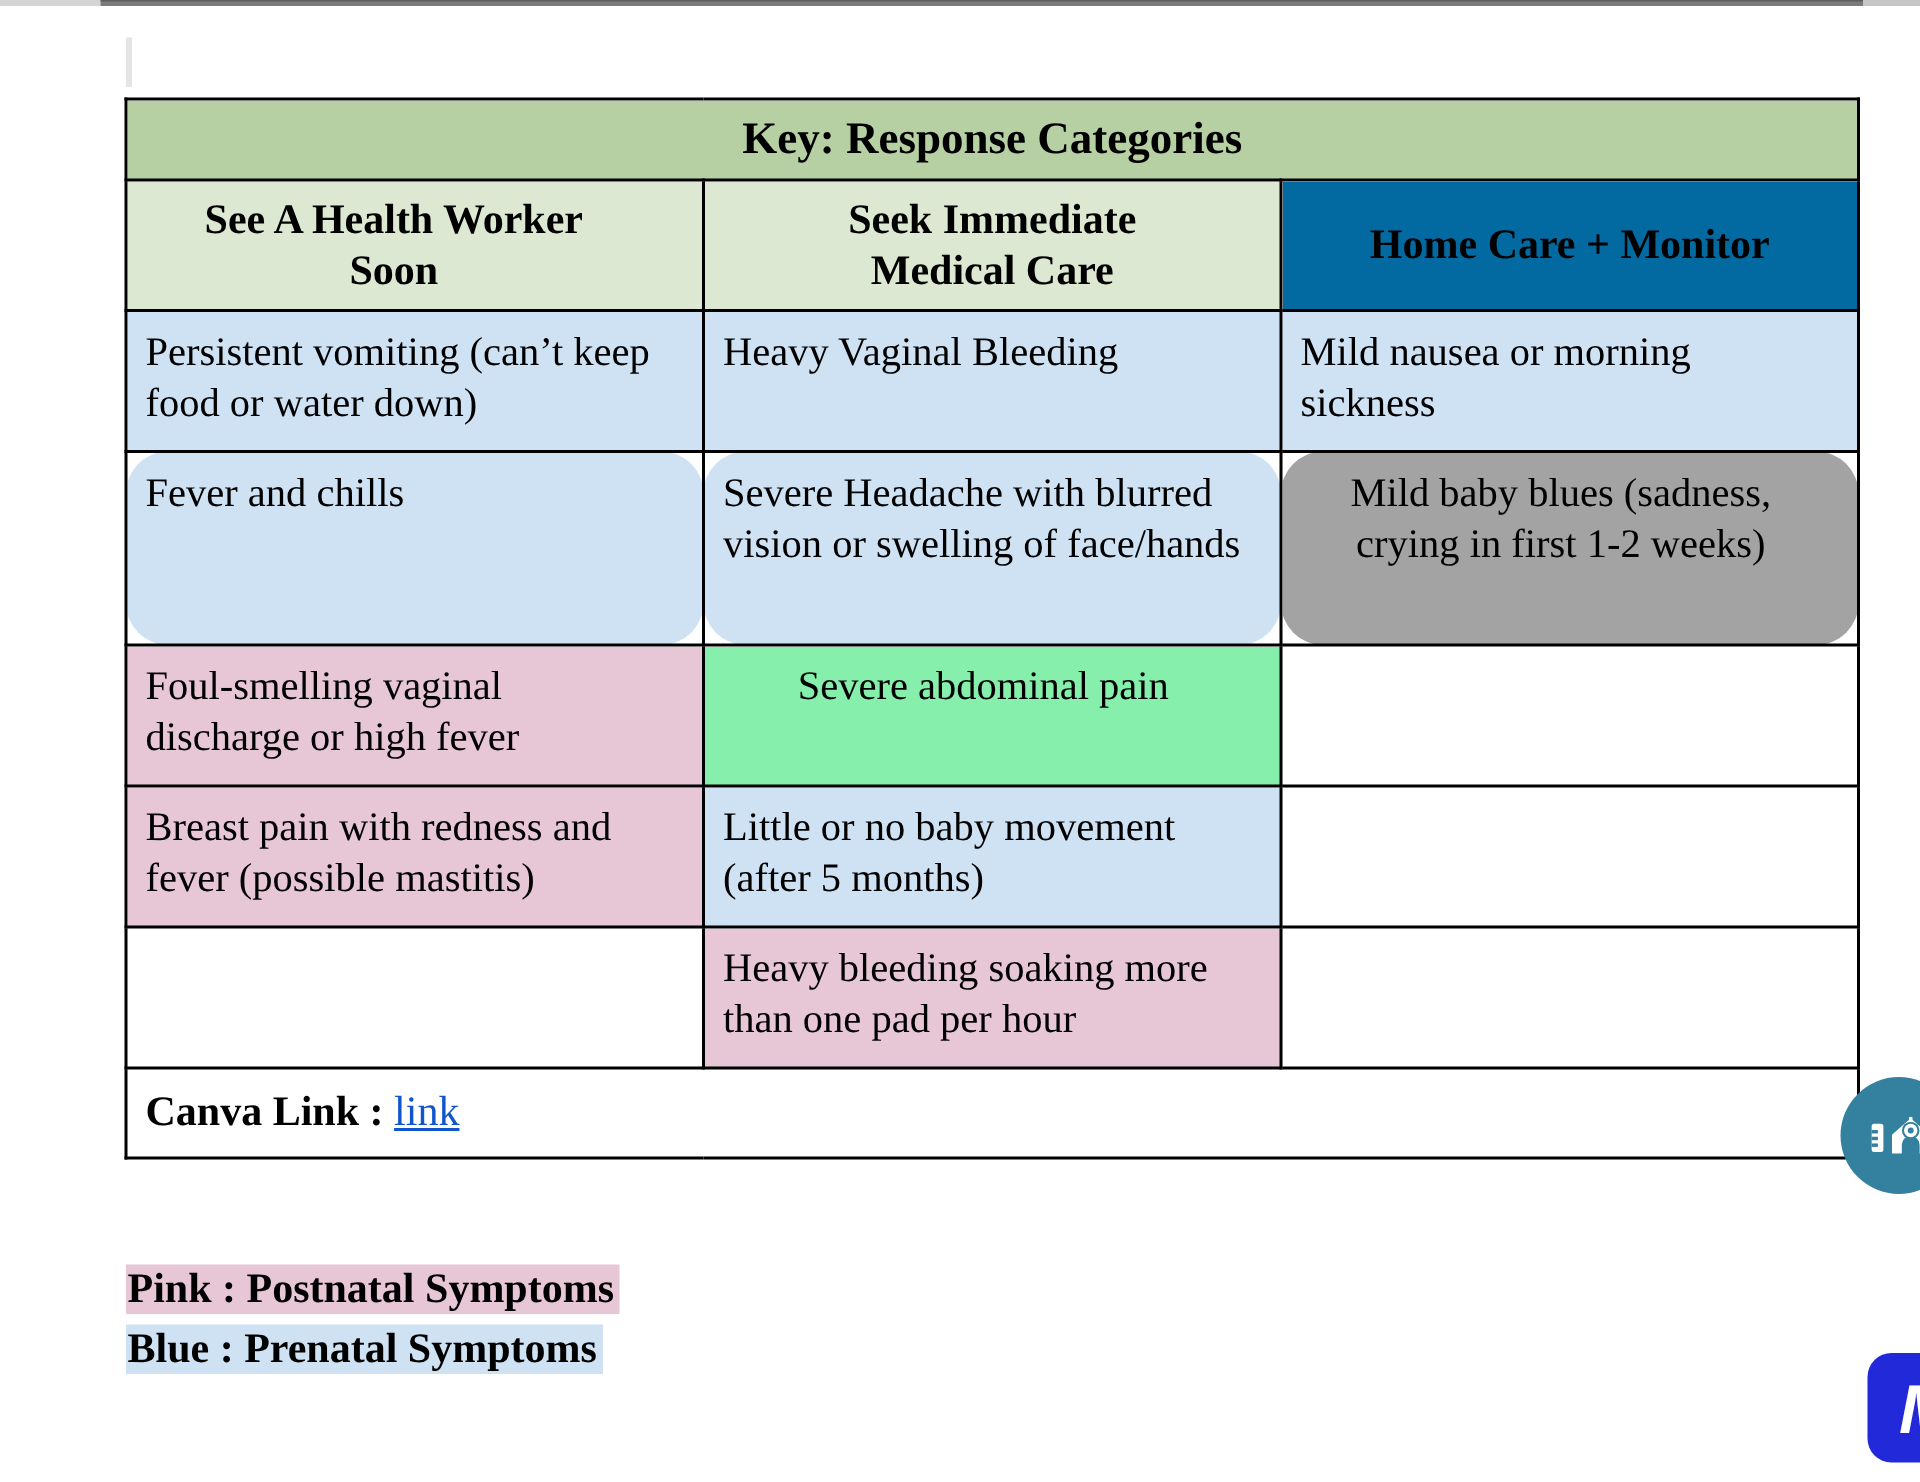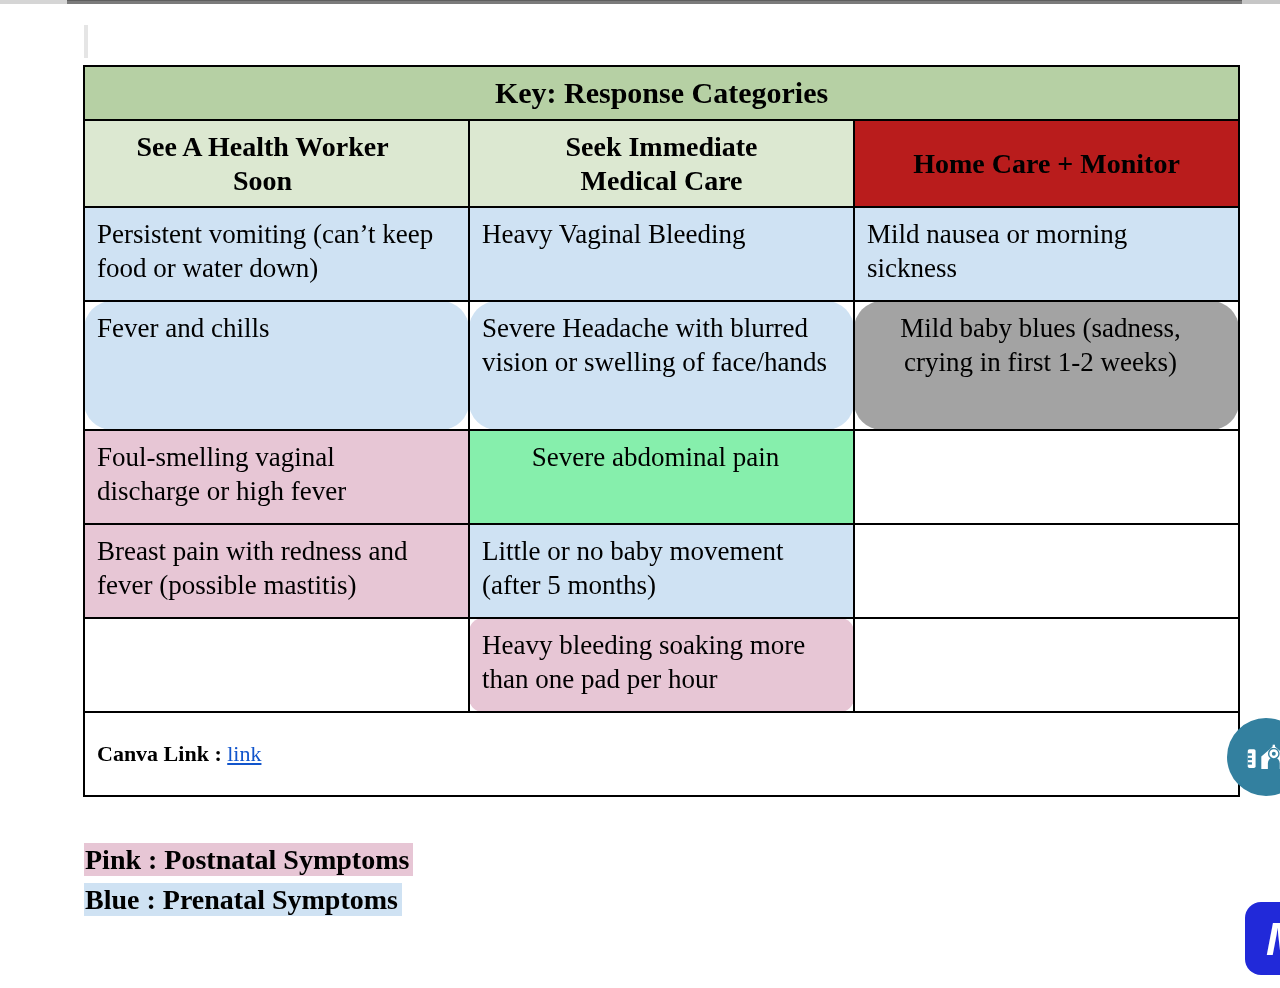--- a/index.html
+++ b/index.html
@@ -58,22 +58,22 @@
     font-weight: bold;
     font-size: 28px;
     line-height: 34px;
     padding: 4px 48px;
   }
   tr.body-row-2line td { height: 74px; }
   tr.body-row-3line td { height: 109px; border-radius: 28px; }
   tr.footer-row td {
     height: 42px;
     vertical-align: middle;
-    font-size: 22px;
-    padding: 20px 12px;
+    font-size: 28px;
+    padding: 8px 12px;
   }
   .footer-label { font-weight: bold; }
   .footer-link { text-decoration: underline; cursor: pointer; }
 
   
   .legend { position: absolute; left: 84px; top: 843px; }
   .legend-line {
     display: table;
     font-weight: bold;
     font-size: 28px;
@@ -129,21 +129,21 @@
       </colgroup>
 
     <tbody>
         <tr class="title-row">
       <td colspan="3" style="background-color: rgb(182, 208, 164);">Key: Response Categories</td>
     </tr>
 
     <tr class="head-row">
       <td style="background-color: rgb(220, 232, 209); padding-left: 20px;">See A Health Worker Soon</td>
       <td style="background-color: rgb(220, 232, 209);">Seek Immediate Medical Care</td>
-      <td style="background-color: #b91c1c; margin-top: 30px;">Home Care + Monitor</td>
+      <td style="background-color: #0369a1; margin-top: 30px;">Home Care + Monitor</td>
     </tr>
 
     <tr class="body-row-2line">
       <td style="background-color: rgb(207, 226, 243);">Persistent vomiting (can’t keep food or water down)</td>
       <td style="background-color: rgb(207, 226, 243);">Heavy Vaginal Bleeding</td>
       <td style="background-color: rgb(207, 226, 243);">Mild nausea or morning sickness</td>
     </tr>
 
     <tr class="body-row-3line">
       <td style="background-color: rgb(207, 226, 243);">Fever and chills</td>
@@ -158,21 +158,21 @@
     </tr>
 
     <tr class="body-row-2line">
       <td style="background-color: rgb(231, 198, 213);">Breast pain with redness and fever (possible mastitis)</td>
       <td style="background-color: rgb(207, 226, 243);">Little or no baby movement (after 5 months)</td>
       <td style="background-color: rgb(255, 255, 255);"></td>
     </tr>
 
     <tr class="body-row-2line">
       <td style="background-color: rgb(255, 255, 255);"></td>
-      <td style="background-color: rgb(231, 198, 213); border-radius: 14px;">Heavy bleeding soaking more than one pad per hour</td>
+      <td style="background-color: rgb(231, 198, 213);">Heavy bleeding soaking more than one pad per hour</td>
       <td style="background-color: rgb(255, 255, 255);"></td>
     </tr>
 
     <tr class="footer-row">
       <td colspan="3">
         <span class="footer-label">Canva Link :</span>
         <span> </span>
         <a class="footer-link" style="color:#1155cc" href="#">link</a>
       </td>
     </tr>

